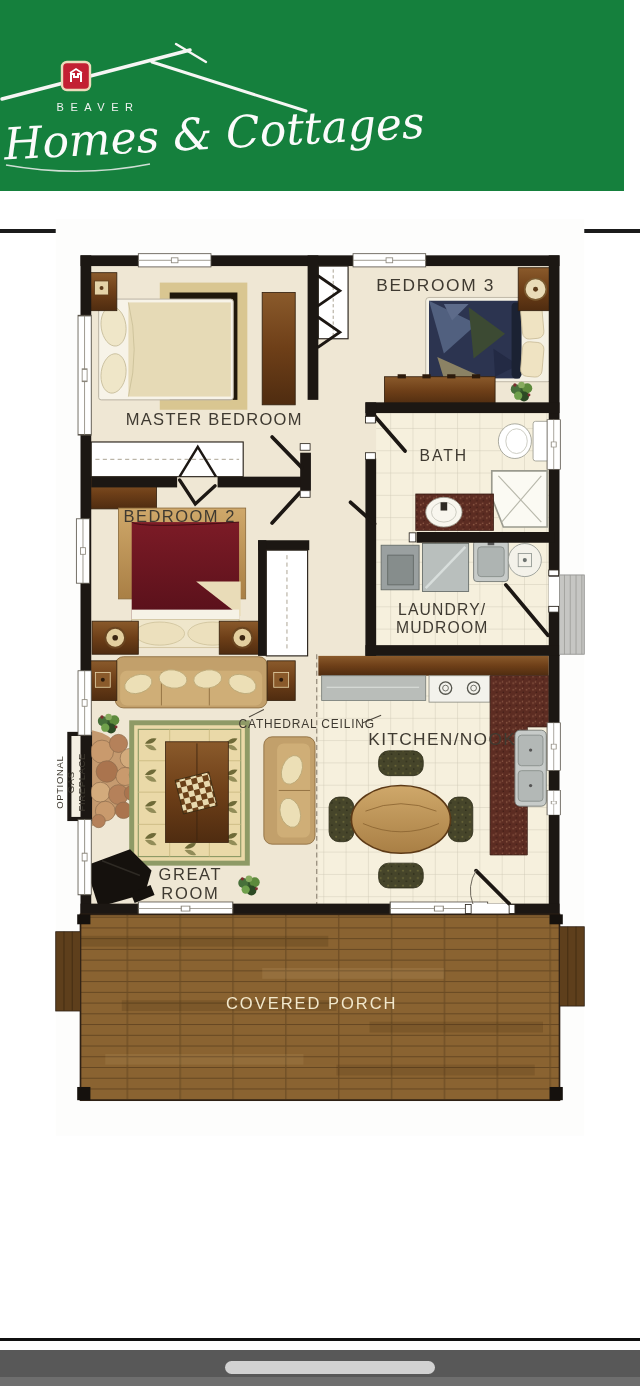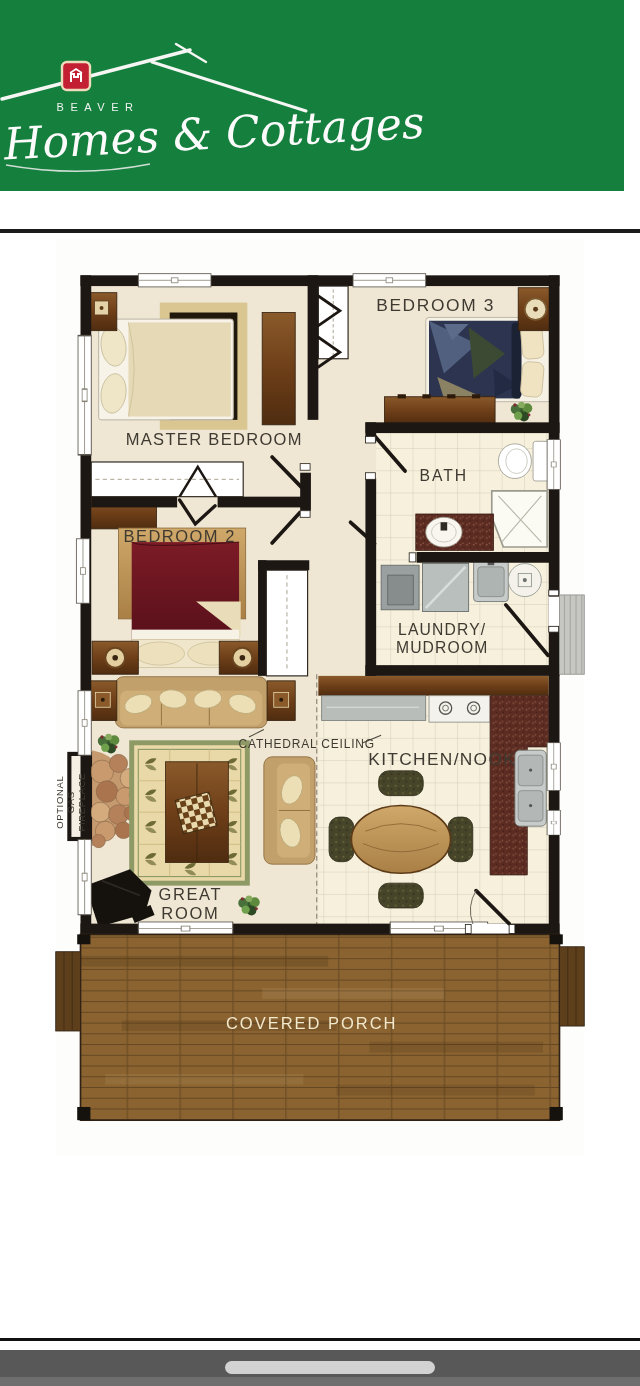--- a/index.html
+++ b/index.html
@@ -1,20 +1,20 @@
 <!DOCTYPE html>
 <html><head>
 <meta charset="utf-8">
 <style>
   html,body{margin:0;padding:0;background:#ffffff;}
   .page{position:relative;width:640px;height:1386px;overflow:hidden;background:#ffffff;
         font-family:"Liberation Sans",sans-serif;}
   .hdr{position:absolute;left:0;top:0;width:624px;height:191px;background:#15803d;}
   .divider{position:absolute;left:0;top:229px;width:640px;height:4px;background:#1b1b1b;}
-  .plan-wrap{position:absolute;left:0;top:239px;width:528px;height:1105px;}
+  .plan-wrap{position:absolute;left:0;top:219px;width:528px;height:1105px;}
   .foot-line{position:absolute;left:0;top:1338px;width:640px;height:3px;background:#101010;}
   .foot-bar{position:absolute;left:0;top:1350px;width:640px;height:27px;background:#585858;}
   .foot-bar2{position:absolute;left:0;top:1377px;width:640px;height:9px;background:#6e6e6e;}
   .pill{position:absolute;left:225px;top:1361px;width:210px;height:13px;border-radius:7px;background:#d2d2d2;}
   svg text{font-family:"Liberation Sans",sans-serif;}
   .roomlbl{fill:#3f3a31;}
   .script{font-family:"DejaVu Serif",serif;font-style:italic;}
 </style>
 </head>
 <body>

